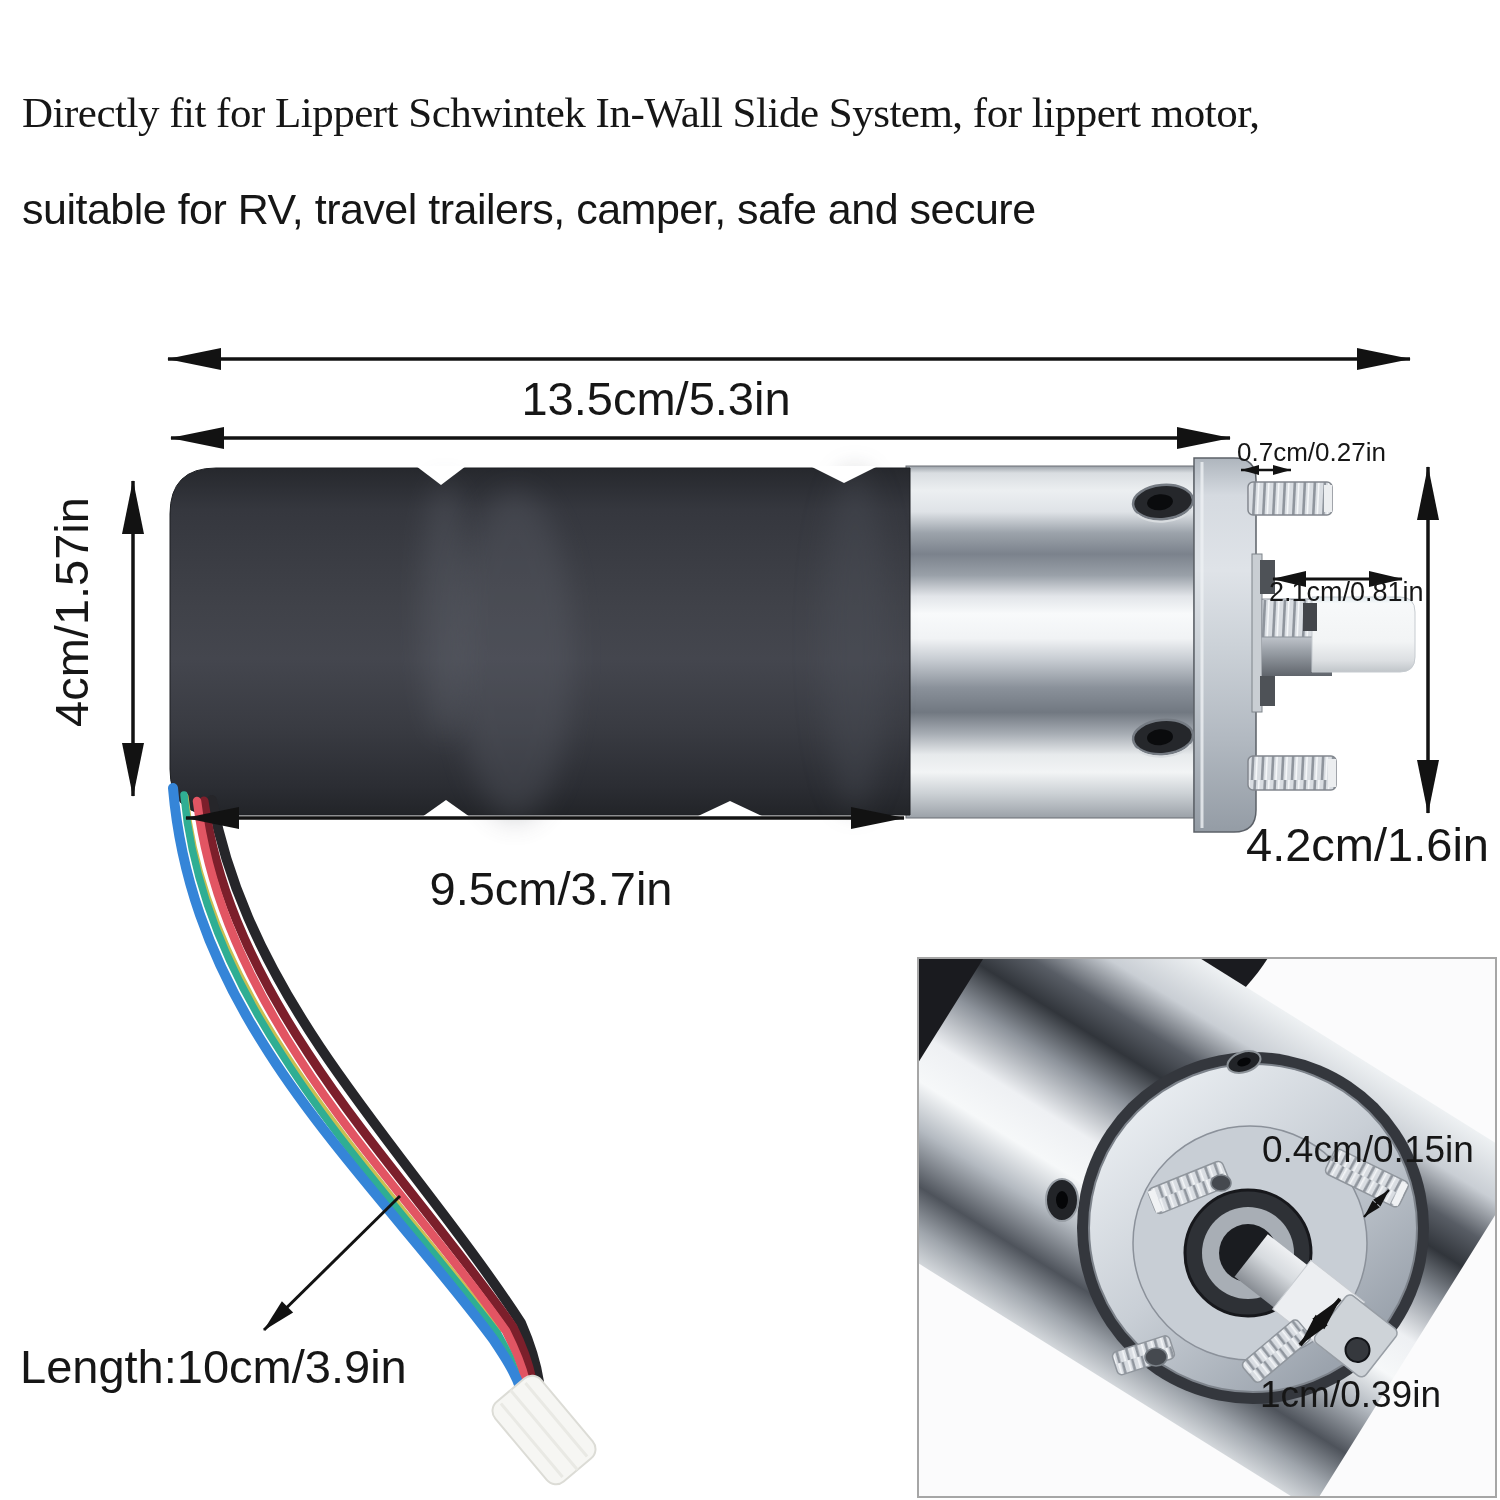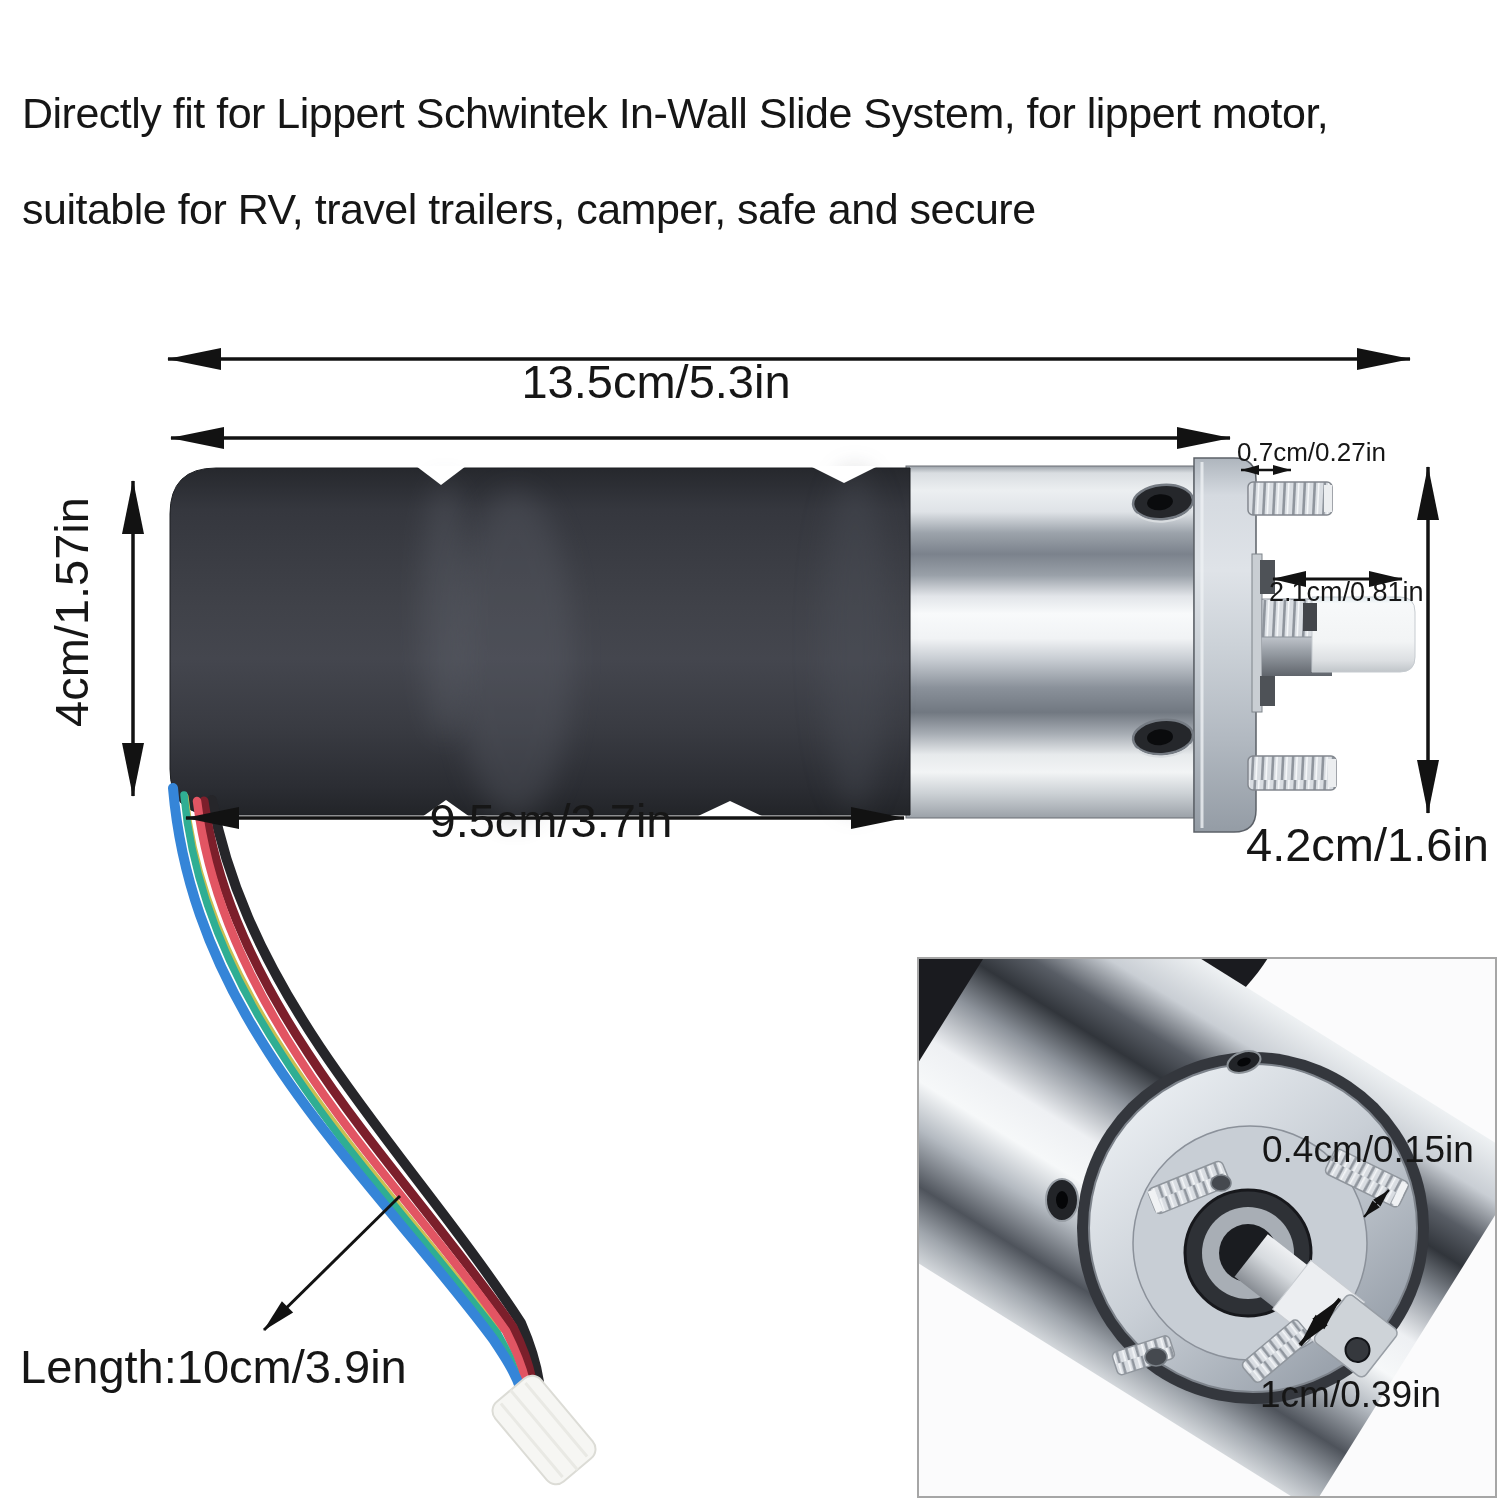--- a/index.html
+++ b/index.html
@@ -246,25 +246,25 @@
         </g>
         <g stroke="#121212">
           <line x1="1364" y1="1217" x2="1389" y2="1190" stroke-width="2.4" marker-start="url(#ahS)" marker-end="url(#ahS)"></line>
           <line x1="1300" y1="1345" x2="1340" y2="1299" stroke-width="4" marker-start="url(#ahM)" marker-end="url(#ahM)"></line>
         </g>
       </g>
       <rect x="918" y="958" width="578" height="539" fill="none" stroke="#a6a6a6" stroke-width="2"></rect>
     </g>
   </svg>
 
-  <div class="txt desc" style="left:22px;top:90px;">Directly fit for Lippert Schwintek In-Wall Slide System, for lippert motor,</div>
+  <div class="txt desc" style="left:22px;top:90px;font-family:Liberation Serif, serif;">Directly fit for Lippert Schwintek In-Wall Slide System, for lippert motor,</div>
   <div class="txt desc" style="left:22px;top:186px;">suitable for RV, travel trailers, camper, safe and secure</div>
 
-  <div class="txt dimL center" style="left:656px;top:357px;text-align:right;">13.5cm/5.3in</div>
+  <div class="txt dimL center" style="left:656px;top:374px;text-align:right;">13.5cm/5.3in</div>
   <div class="txt dimS" style="left:1237px;top:438px;">0.7cm/0.27in</div>
   <div class="txt dimM" style="left:1269px;top:542px;">2.1cm/0.81in</div>
   <div class="txt dimL rot90" style="left:72px;top:612px;">4cm/1.57in</div>
-  <div class="txt dimL center" style="left:551px;top:796px;">9.5cm/3.7in</div>
+  <div class="txt dimL center" style="left:551px;top:864px;">9.5cm/3.7in</div>
   <div class="txt dimL" style="left:1246px;top:820px;">4.2cm/1.6in</div>
   <div class="txt dimL" style="left:20px;top:1342px;">Length:10cm/3.9in</div>
   <div class="txt dimIns" style="left:1262px;top:1095px;margin-top:35px;">0.4cm/0.15in</div>
   <div class="txt dimIns" style="left:1260px;top:1375px;">1cm/0.39in</div>
 </div>
 
 </body></html>

